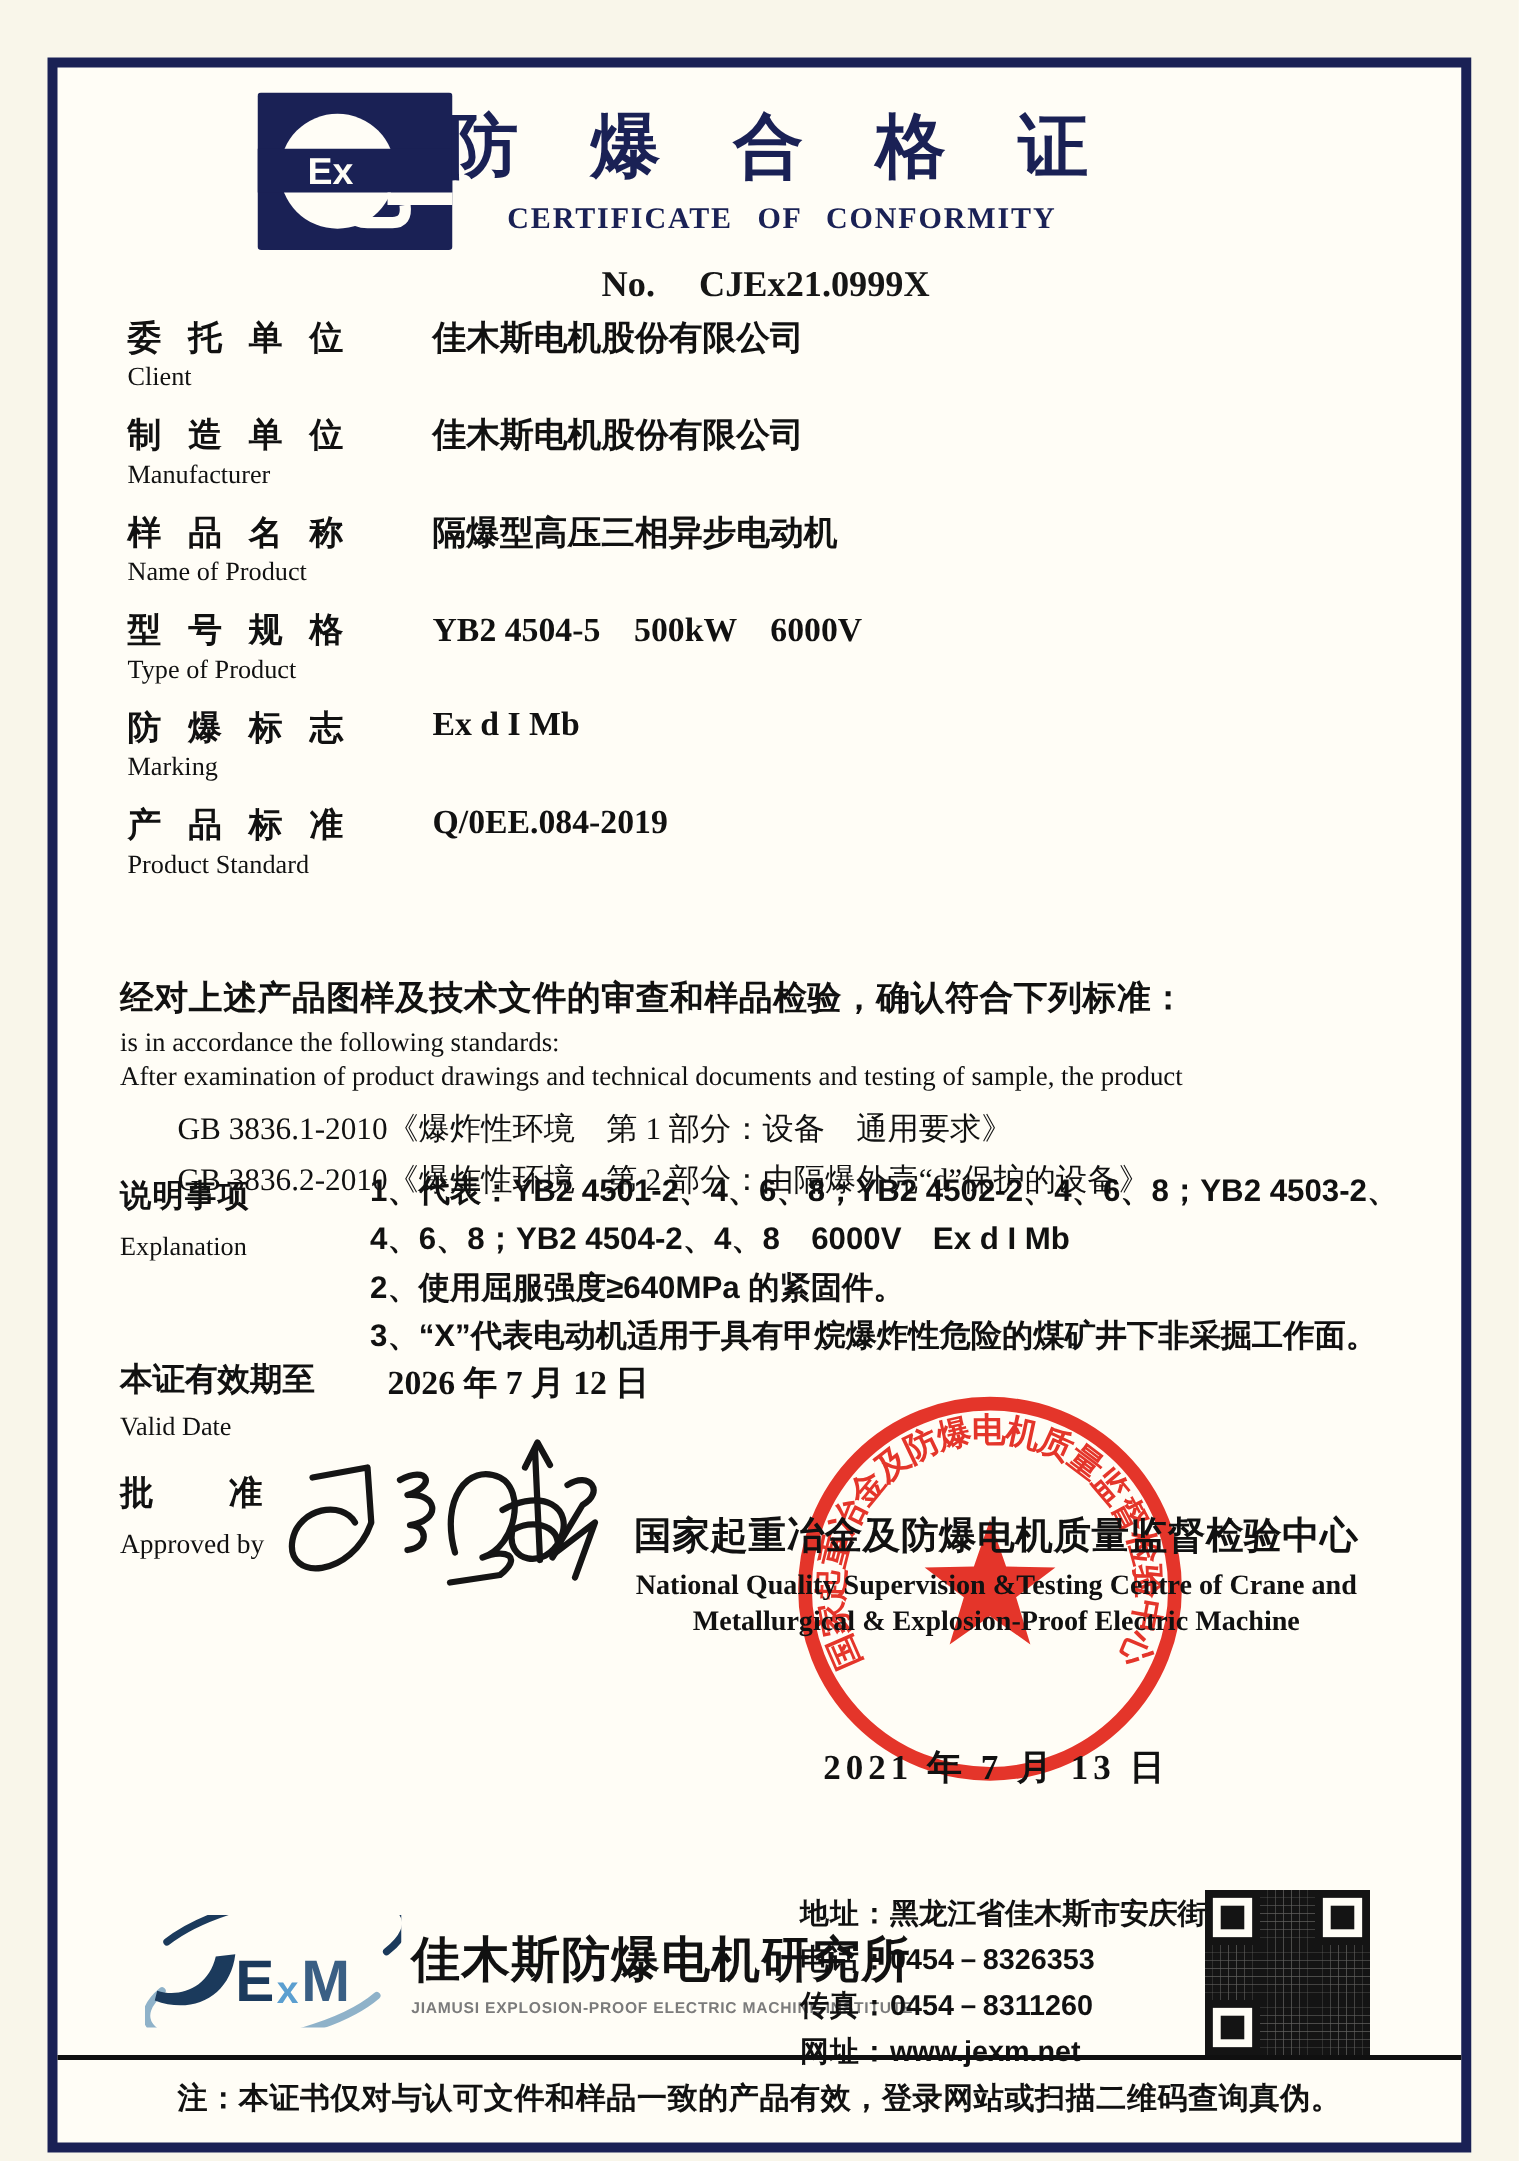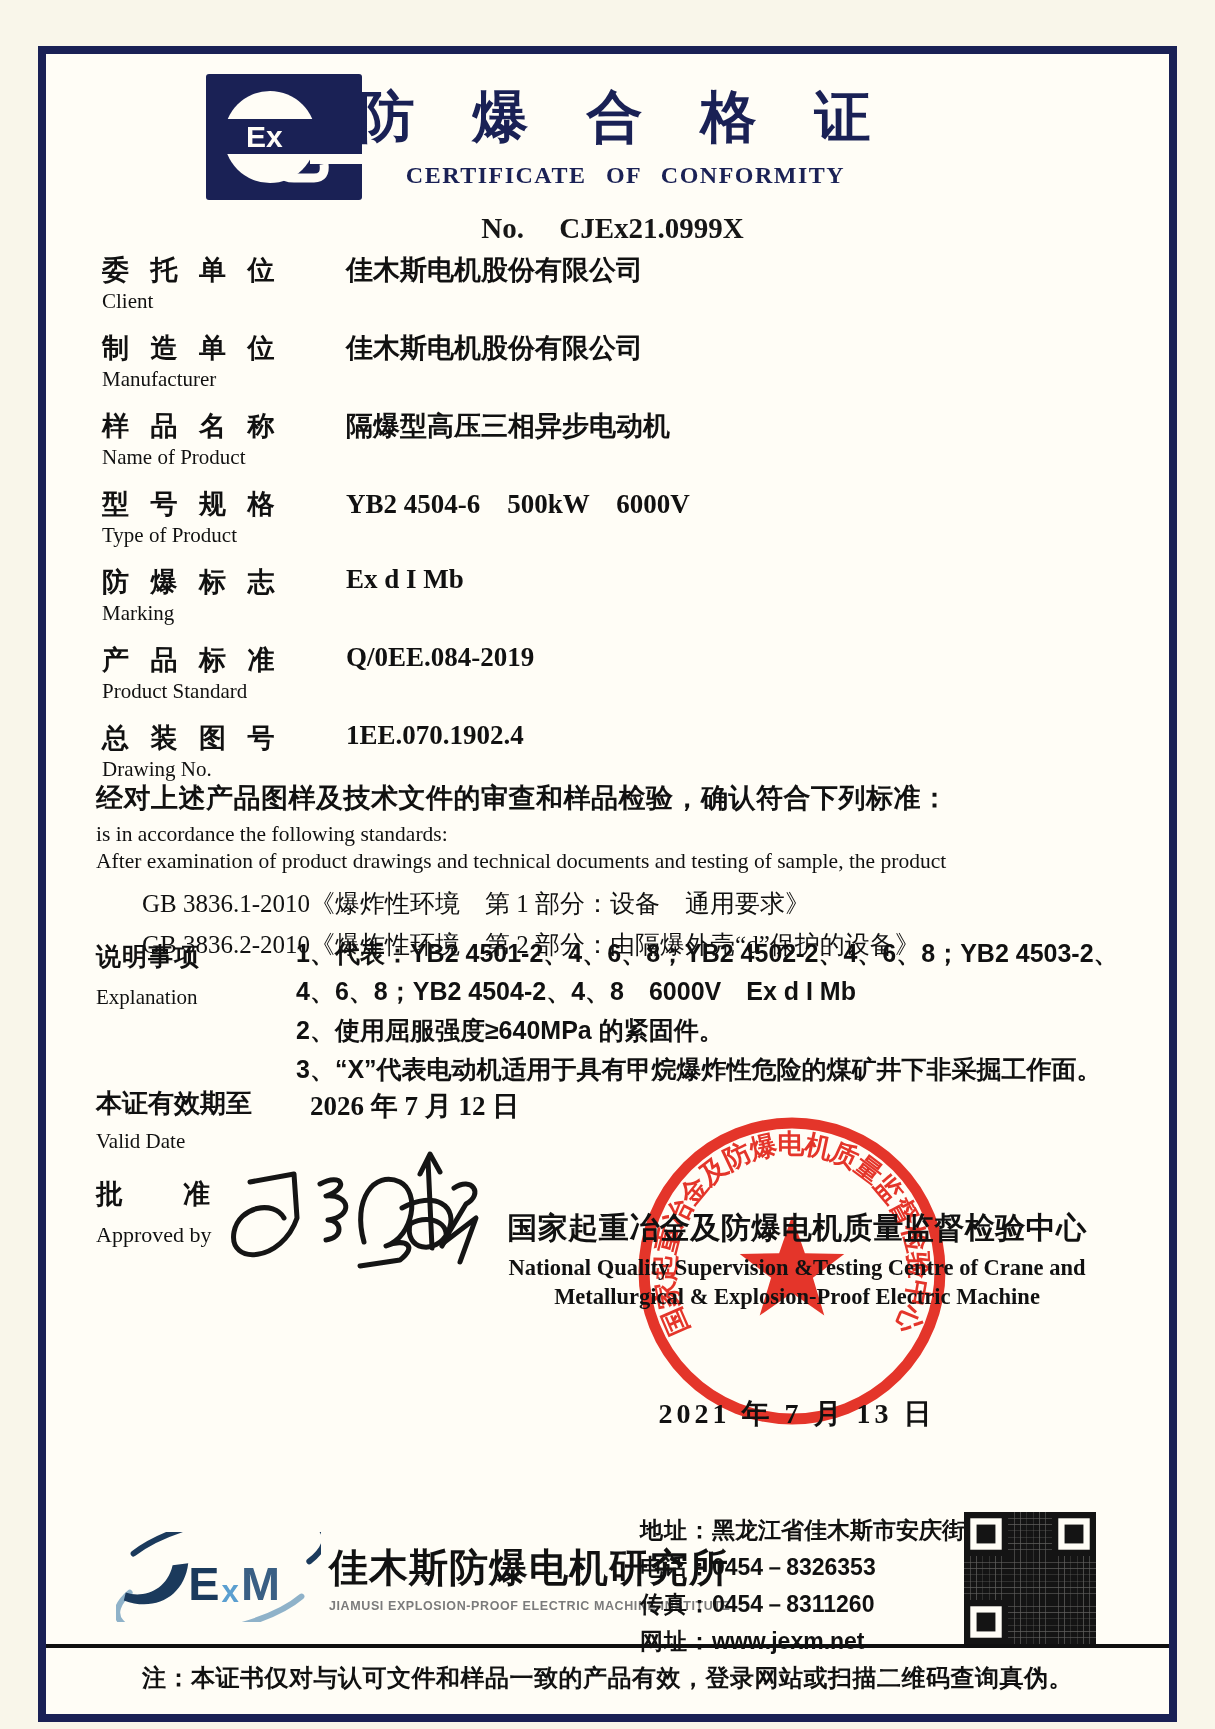--- a/index.html
+++ b/index.html
@@ -127,21 +127,21 @@
             <div class="val">隔爆型高压三相异步电动机</div>
           </div>
     </div>
 
     <div class="frow">
       <div class="flabel">
             <div class="cn">型 号 规 格</div>
         <div class="en">Type of Product</div>
           </div>
       <div class="fvalue">
-            <div class="val">YB2 4504-6　500kW　6000V</div>
+            <div class="val">YB2 4504-5　500kW　6000V</div>
           </div>
     </div>
 
     <div class="frow">
       <div class="flabel">
             <div class="cn">防 爆 标 志</div>
         <div class="en">Marking</div>
           </div>
       <div class="fvalue">
             <div class="val">Ex d I Mb</div>
@@ -151,29 +151,20 @@
     <div class="frow">
       <div class="flabel">
             <div class="cn">产 品 标 准</div>
         <div class="en">Product Standard</div>
           </div>
       <div class="fvalue">
             <div class="val">Q/0EE.084-2019</div>
           </div>
     </div>
 
-    <div class="frow">
-      <div class="flabel">
-            <div class="cn">总 装 图 号</div>
-        <div class="en">Drawing No.</div>
-          </div>
-      <div class="fvalue">
-            <div class="val">1EE.070.1902.4</div>
-          </div>
-    </div>
   </div>
 
   <div class="statement">
     <div class="st-cn">经对上述产品图样及技术文件的审查和样品检验，确认符合下列标准：</div>
     <div class="st-en">
       <div>is in accordance the following standards:</div>
       <div>After examination of product drawings and technical documents and testing of sample, the product</div>
     </div>
     <div class="standards">
       <div>GB 3836.1-2010《爆炸性环境　第 1 部分：设备　通用要求》</div>

